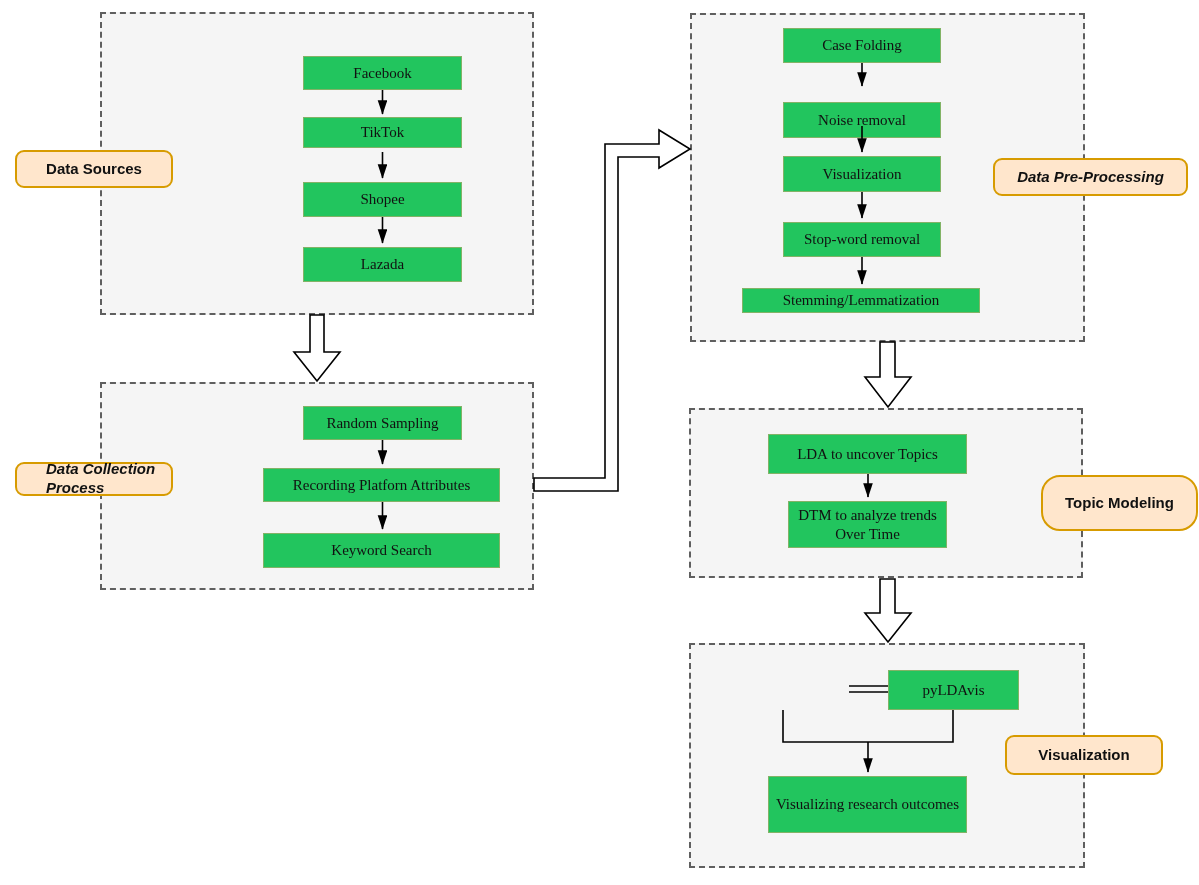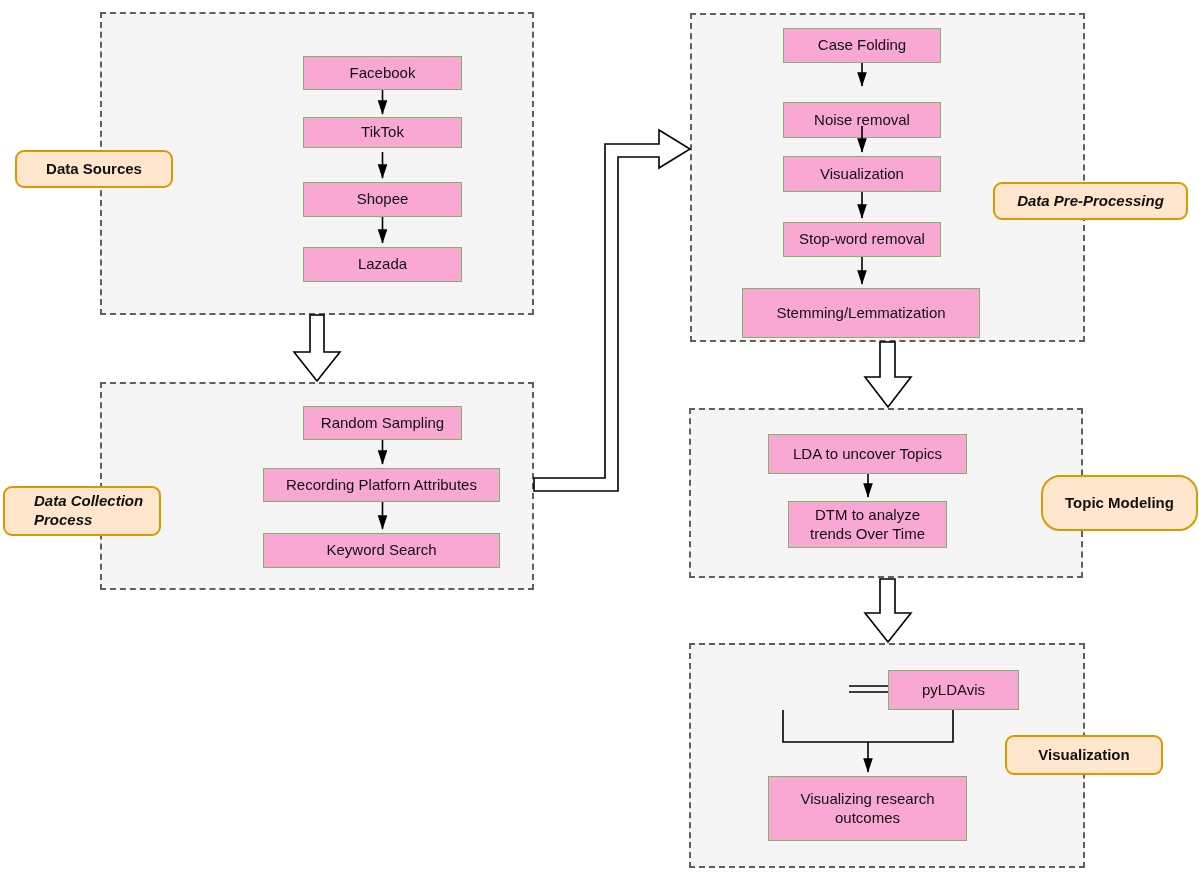--- a/index.html
+++ b/index.html
@@ -16,50 +16,51 @@
     overflow: hidden;
   }
   .container {
     position: absolute;
     background: #f5f5f5;
     border: 2px dashed #5f5f5f;
     box-sizing: border-box;
   }
   .node {
     position: absolute;
-    background: #f9a8d4;
+    background: #22c55e;
     border: 1px solid #82b366;
     box-sizing: border-box;
     display: flex;
     align-items: center;
     justify-content: center;
     text-align: center;
     font-size: 15px;
     color: #111111;
     line-height: 1.25;
     padding: 2px 6px;
+    font-family: Liberation Serif, serif;
   }
   .section-label {
     position: absolute;
     background: #ffe6cc;
     border: 2px solid #d79b00;
     border-radius: 9px;
     box-sizing: border-box;
     display: flex;
     align-items: center;
     justify-content: center;
     text-align: left;
     font-size: 15px;
     font-weight: bold;
     color: #111111;
     line-height: 1.25;
     padding: 2px 8px;
     z-index: 30;
   }
-  .section-label.italic { font-style: italic; margin-top: 24px; }
+  .section-label.italic { font-style: italic; }
   svg.overlay {
     position: absolute;
     left: 0; top: 0;
     width: 1199px;
     height: 885px;
     z-index: 20;
     pointer-events: none;
   }
   .node { z-index: 10; }
 </style>
@@ -115,27 +116,27 @@
   <div class="node" style="left:303px; top:247px; width:159px; height:35px;">Lazada</div>
 
   <div class="node" style="left:303px; top:406px; width:159px; height:34px;">Random Sampling</div>
   <div class="node" style="left:263px; top:468px; width:237px; height:34px;">Recording Platforn Attributes</div>
   <div class="node" style="left:263px; top:533px; width:237px; height:35px;">Keyword Search</div>
 
   <div class="node" style="left:783px; top:28px;  width:158px; height:35px;">Case Folding</div>
   <div class="node" style="left:783px; top:90px;  width:158px; height:36px;margin-top:12px;">Noise removal</div>
   <div class="node" style="left:783px; top:156px; width:158px; height:36px;">Visualization</div>
   <div class="node" style="left:783px; top:222px; width:158px; height:35px;">Stop-word removal</div>
-  <div class="node" style="left:742px; top:288px; width:238px; height:50px;">Stemming/Lemmatization</div>
+  <div class="node" style="left:742px; top:288px; width:238px; height:25px;">Stemming/Lemmatization</div>
 
   <div class="node" style="left:768px; top:434px; width:199px; height:40px;">LDA to uncover Topics</div>
   <div class="node" style="left:788px; top:501px; width:159px; height:47px;">DTM to analyze trends Over Time</div>
 
   <div class="node" style="left:888px; top:670px; width:131px; height:40px;">pyLDAvis</div>
-  <div class="node" style="left:768px; top:776px; width:199px; height:65px;">Visualizing research outcomes</div>
+  <div class="node" style="left:768px; top:776px; width:199px; height:57px;">Visualizing research outcomes</div>
 
   <div class="section-label" style="left:15px; top:150px; width:158px; height:38px;">Data Sources</div>
-  <div class="section-label italic" style="left:3px; top:462px; width:158px; height:50px;padding-left:29px;">Data Collection Process</div>
+  <div class="section-label italic" style="left:15px; top:462px; width:158px; height:34px;padding-left:29px;">Data Collection Process</div>
   <div class="section-label italic" style="left:993px; top:158px; width:195px; height:38px;">Data Pre-Processing</div>
   <div class="section-label" style="left:1041px; top:475px; width:157px; height:56px;border-radius:19px;">Topic Modeling</div>
   <div class="section-label" style="left:1005px; top:735px; width:158px; height:40px;">Visualization</div>
 
 </div>
 
 </body></html>

